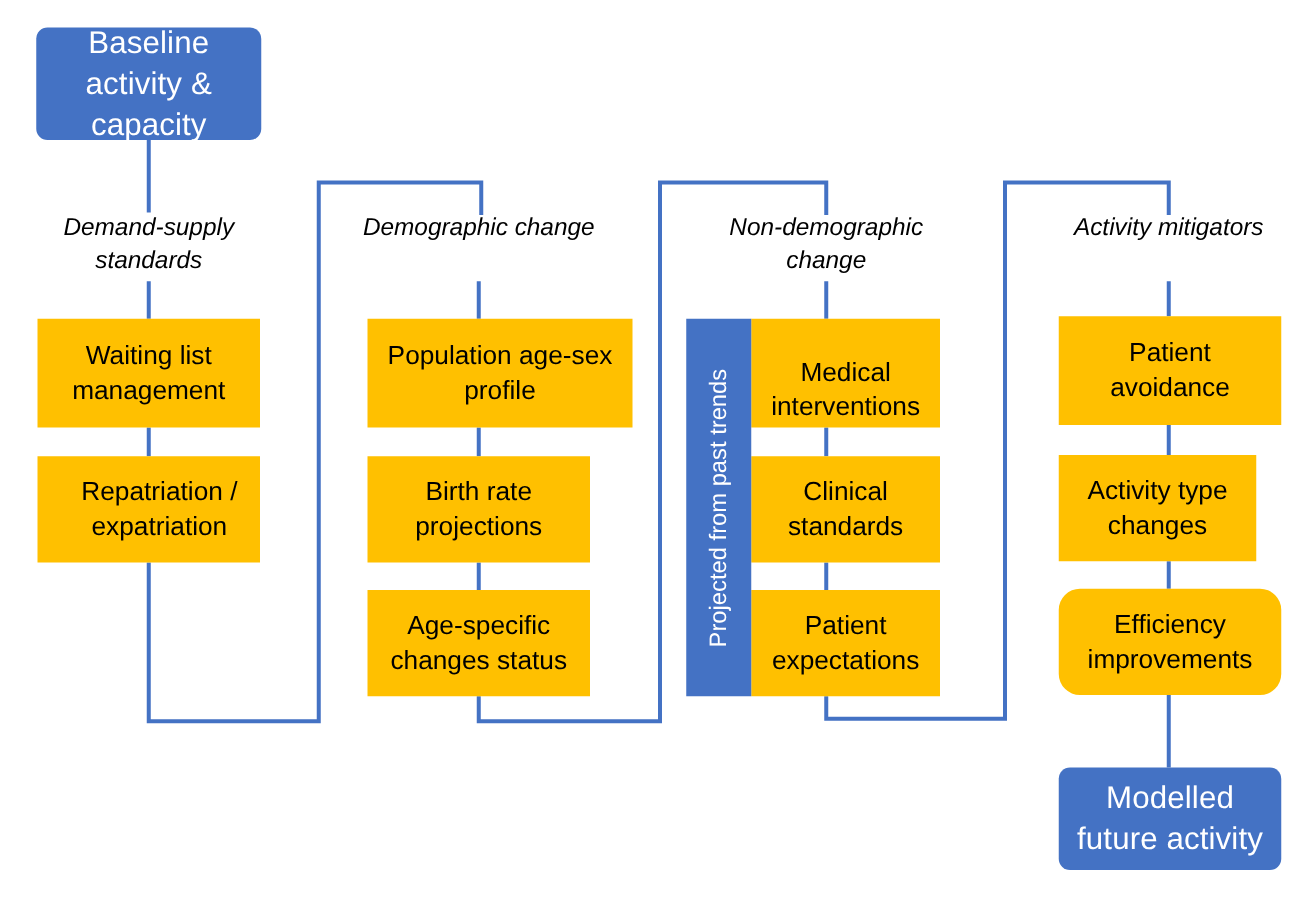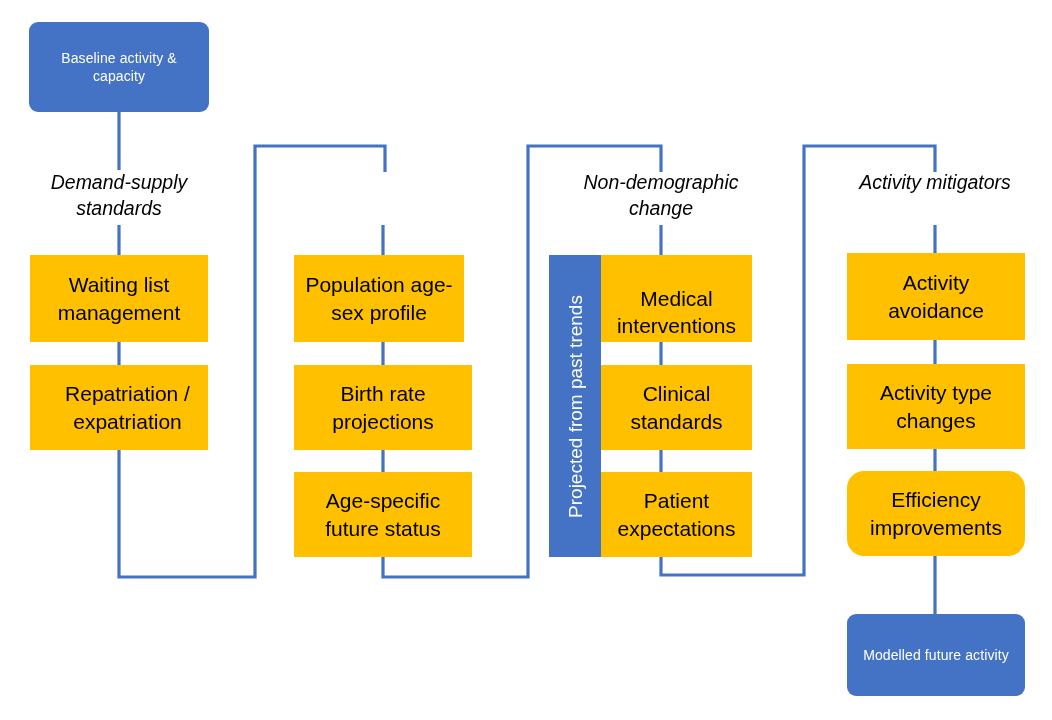--- a/index.html
+++ b/index.html
@@ -30,21 +30,21 @@
   
   .terminator {
     position: absolute;
     background: #4472C4;
     border-radius: 9px;
     color: #ffffff;
     display: flex;
     align-items: center;
     justify-content: center;
     text-align: center;
-    font-size: 14px;
+    font-size: 25px;
     line-height: 1.32;
     letter-spacing: 0.1px;
     box-sizing: border-box;
     padding: 2px 6px;
     z-index: 3;
   }
 
   
   .group-title {
     position: absolute;
@@ -137,31 +137,34 @@
   </div>
 
   <div class="box" style="left:30px; top:255px; width:178px; height:87px;">
     <span>Waiting list management</span>
   </div>
 
   <div class="box" style="left:30px; top:365px; width:178px; height:85px;padding-left:24px;">
     <span>Repatriation / expatriation</span>
   </div>
 
-
-  <div class="box" style="left:294px; top:255px; width:170px; height:87px;">
+  <div class="group-title" style="left:283px; top:170px; width:200px;">
+    <span>Demographic change</span>
+  </div>
+
+  <div class="box" style="left:294px; top:255px; width:212px; height:87px;">
     <span>Population age-sex profile</span>
   </div>
 
   <div class="box" style="left:294px; top:365px; width:178px; height:85px;">
     <span>Birth rate projections</span>
   </div>
 
   <div class="box" style="left:294px; top:472px; width:178px; height:85px;">
-    <span>Age-specific future status</span>
+    <span>Age-specific changes status</span>
   </div>
 
   <div class="group-title" style="left:561px; top:170px; width:200px;">
     <span>Non-demographic change</span>
   </div>
 
   <div class="sideband" style="left:549px; top:255px; width:52px; height:302px;">
     <span>Projected from past trends</span>
   </div>
 
@@ -175,24 +178,24 @@
 
   <div class="box" style="left:601px; top:472px; width:151px; height:85px;">
     <span>Patient expectations</span>
   </div>
 
   <div class="group-title" style="left:835px; top:170px; width:200px;">
     <span>Activity mitigators</span>
   </div>
 
   <div class="box" style="left:847px; top:253px; width:178px; height:87px;">
-    <span>Activity avoidance</span>
-  </div>
-
-  <div class="box" style="left:847px; top:364px; width:178px; height:85px;">
+    <span>Patient avoidance</span>
+  </div>
+
+  <div class="box" style="left:847px; top:364px; width:158px; height:85px;">
     <span>Activity type changes</span>
   </div>
 
   <div class="box" style="left:847px; top:471px; width:178px; height:85px;border-radius:17px;">
     <span>Efficiency improvements</span>
   </div>
 
   <div class="terminator" style="left:847px; top:614px; width:178px; height:82px;">
     <span>Modelled future activity</span>
   </div>

